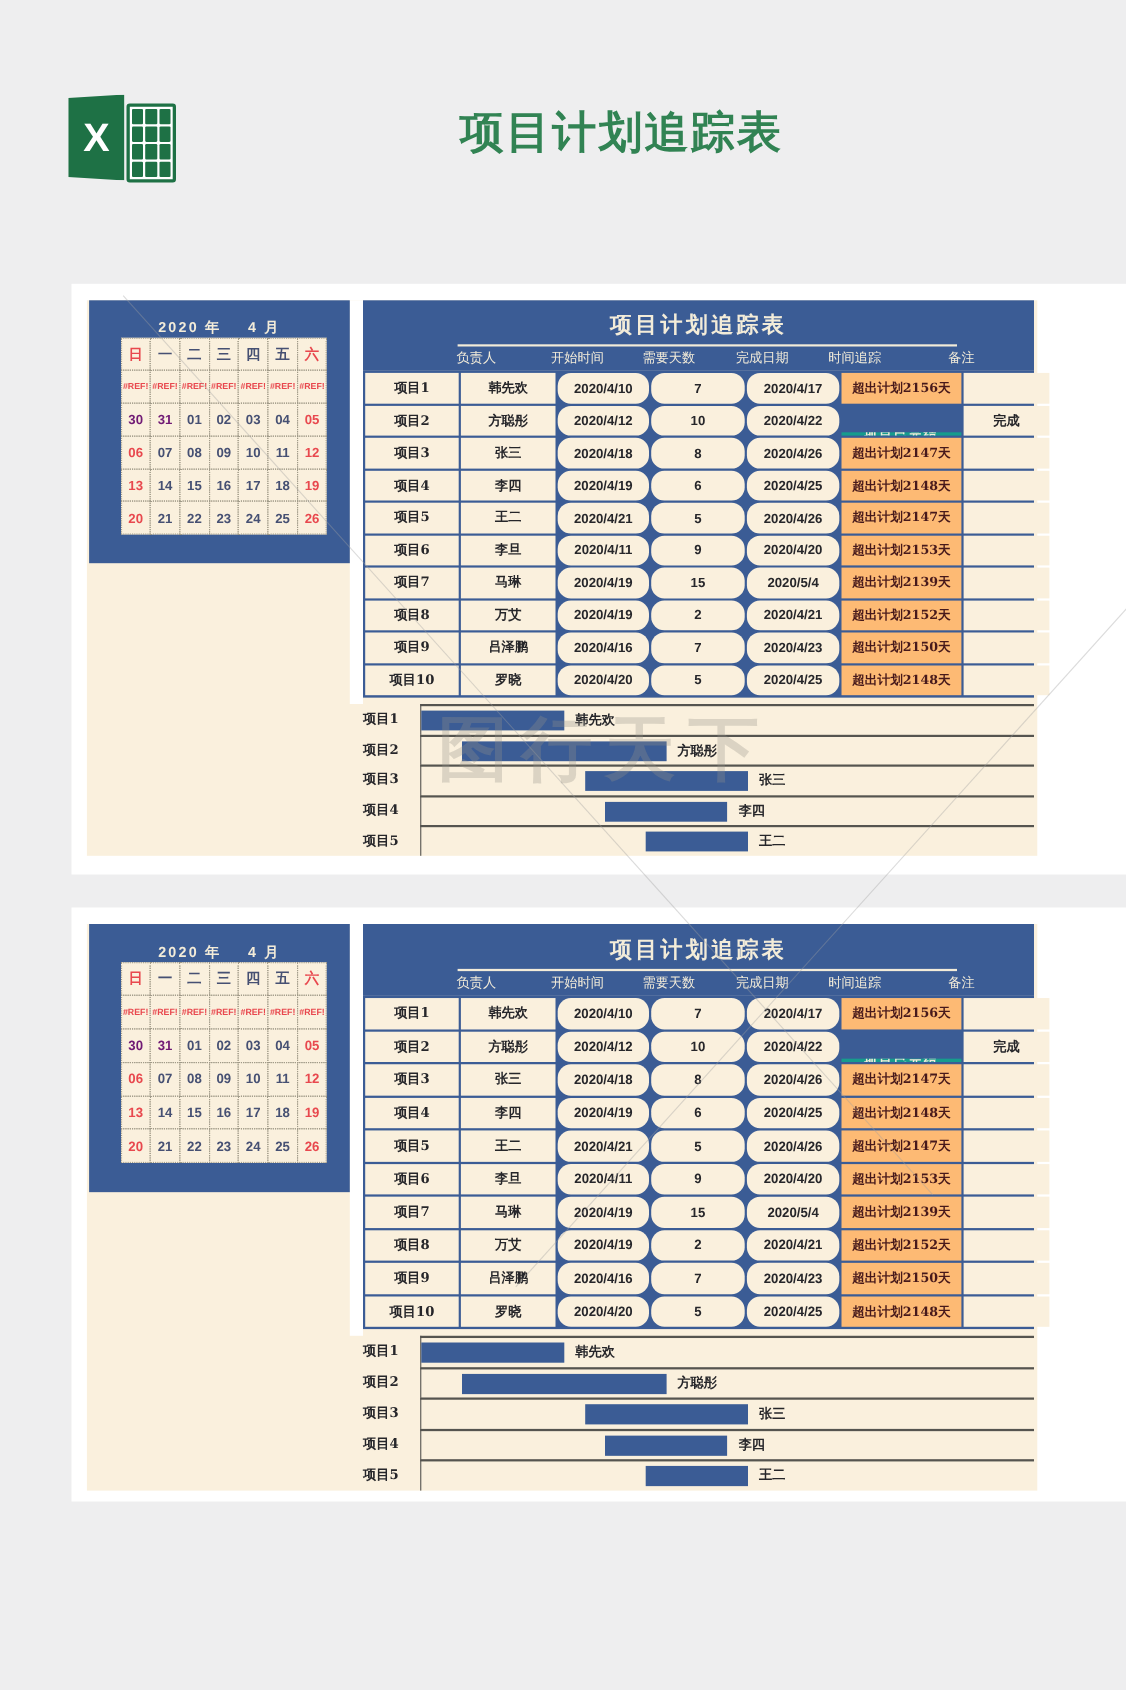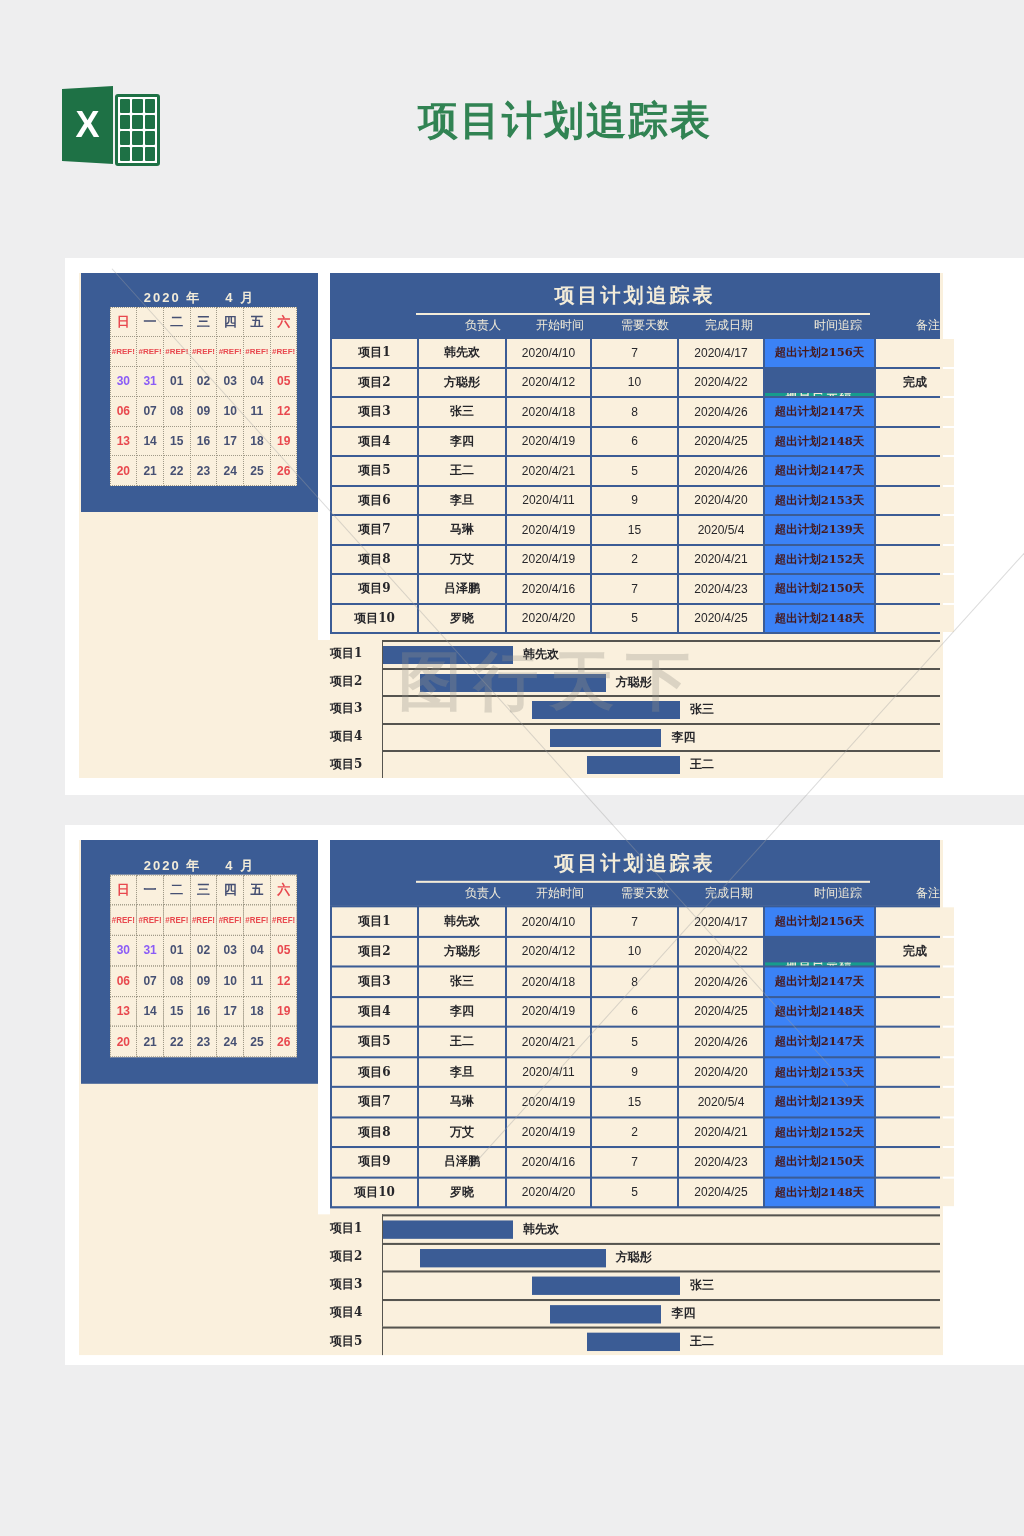--- a/index.html
+++ b/index.html
@@ -36,38 +36,38 @@
   .cal-title{position:absolute;top:16px;left:0;width:100%;text-align:center;color:#f3ecd9;
              font-size:13px;font-weight:bold;letter-spacing:2px;}
   .cal-month{margin-left:24px;}
   .cal-grid{position:absolute;left:29px;top:34px;width:187px;background:#faf0dd;
             display:grid;grid-template-columns:repeat(7,1fr);grid-auto-rows:29.8px;}
   .cal-cell{display:flex;align-items:center;justify-content:center;border:1px dotted #a09a88;
             margin:-0.5px;font-size:12px;font-weight:bold;color:#465073;}
   .cal-cell.wd{font-size:13px;}
   .cal-cell.ref{font-size:8px;letter-spacing:0;color:#e8484e;}
   .cal-cell.red{color:#e8484e;}
-  .cal-cell.dim{color:#8b5cf6;}
+  .cal-cell.dim{color:#701a75;}
 
   
   .table-block{position:absolute;left:251px;top:0;width:610px;}
   .tbl-head{position:relative;height:64px;background:#3b5c95;color:#f3ecd9;}
   .tbl-title{text-align:center;padding-top:9px;font-size:20px;font-weight:bold;letter-spacing:3px;}
   .tbl-underline{position:absolute;left:86px;top:40px;width:454px;height:2px;background:#f3ecd9;}
   .tbl-cols{position:absolute;left:0;bottom:3px;width:100%;display:grid;
             grid-template-columns:85px 86px 83px 85px 84px 109px 78px;
             font-size:12px;font-family:"DejaVu Serif",serif;}
-  .hcell{text-align:right;}
+  .hcell{text-align:left;}
   .tbl-body{display:grid;grid-template-columns:85px 86px 83px 85px 84px 109px 78px;
             grid-auto-rows:27.5px;gap:2px;background:#3b5c95;border:2px solid #3b5c95;}
   .cell{background:#faf0dd;display:flex;align-items:center;justify-content:center;
         font-size:12px;color:#26262a;overflow:hidden;}
   .c-serif{font-family:"DejaVu Serif",serif;font-weight:bold;}
-  .c-num{font-weight:normal;}
-  .c-over{background:#3b82f6;color:#47191b;font-size:11.5px;}
+  .c-num{font-weight:bold;border-radius:12px;}
+  .c-over{background:#fdba74;color:#47191b;font-size:11.5px;}
   .c-done{background:#179c8d;color:#f3ecd9;font-size:11.5px;letter-spacing:2px;margin-top:24px;}
 
   
   .gantt{position:absolute;left:251px;top:367px;width:610px;}
   .g-row{display:flex;height:27.6px;}
   .g-label{width:52px;display:flex;align-items:center;font-size:12px;font-weight:bold;
            color:#26262a;font-family:"DejaVu Serif",serif;}
   .g-track{position:relative;width:558px;border-top:2px solid #55544f;
            border-left:1px solid #55544f;box-sizing:border-box;}
   .g-bar{position:absolute;top:4px;height:18px;background:#3b5c95;}

